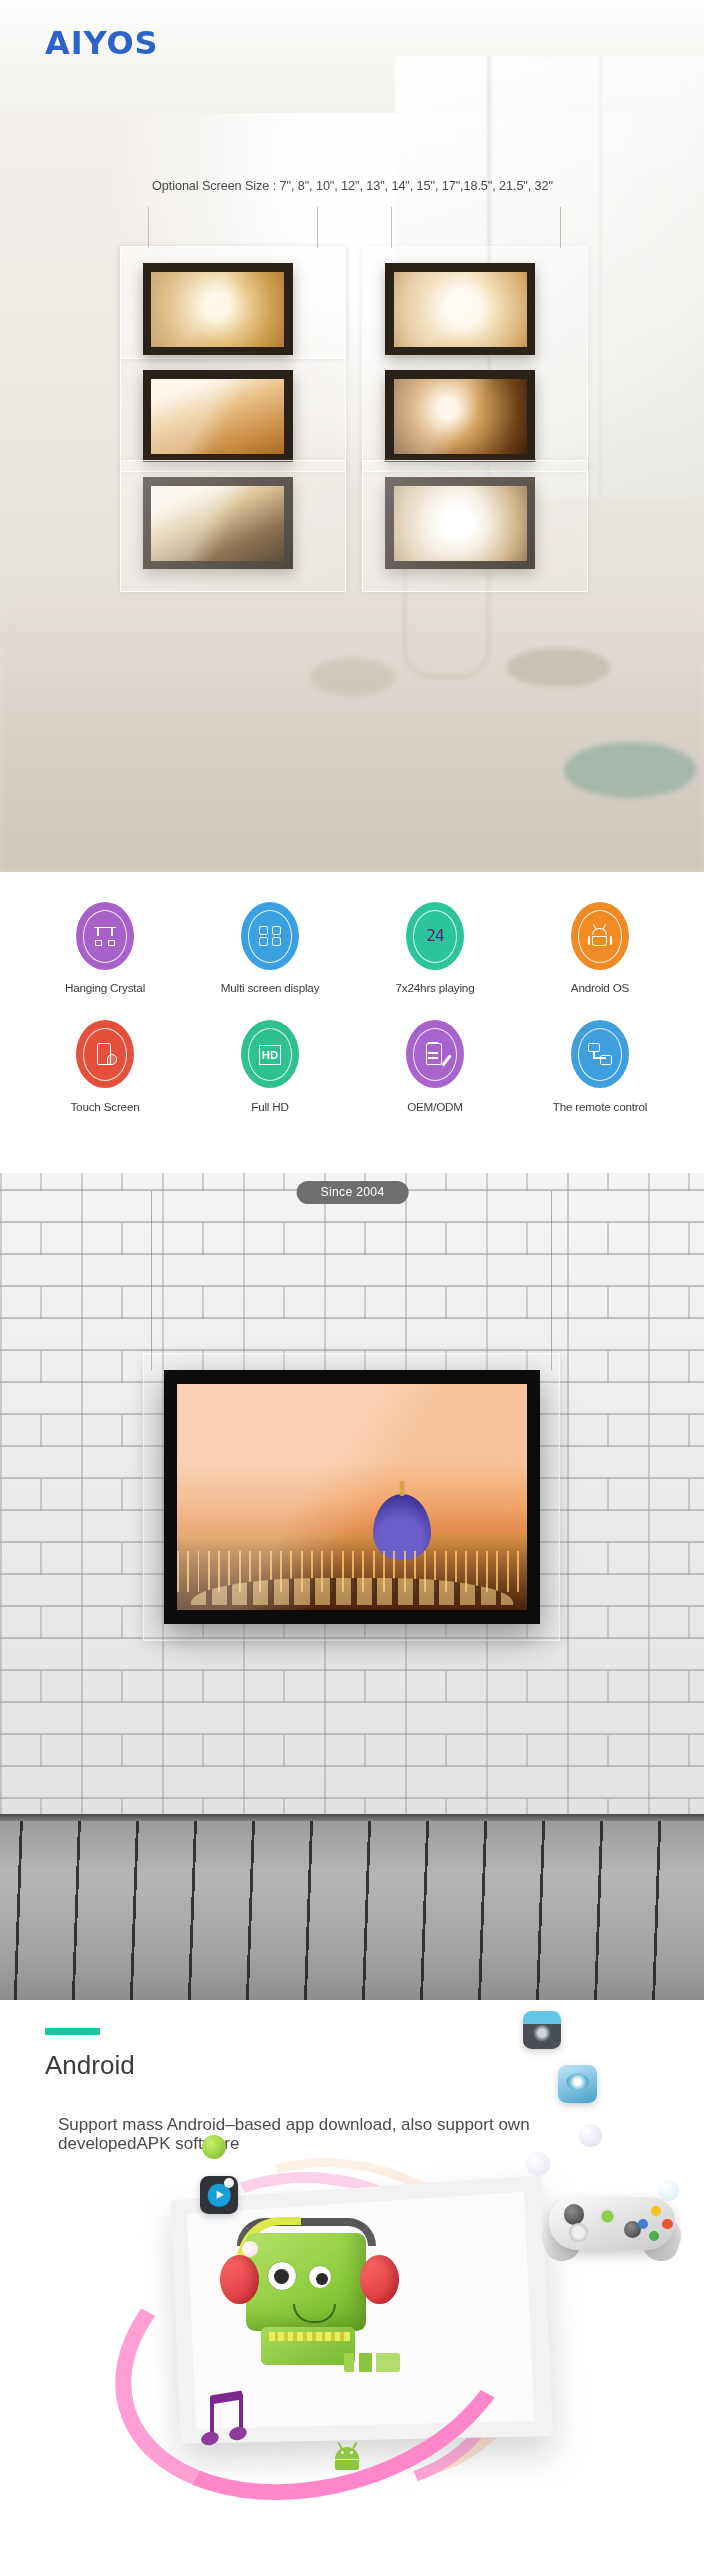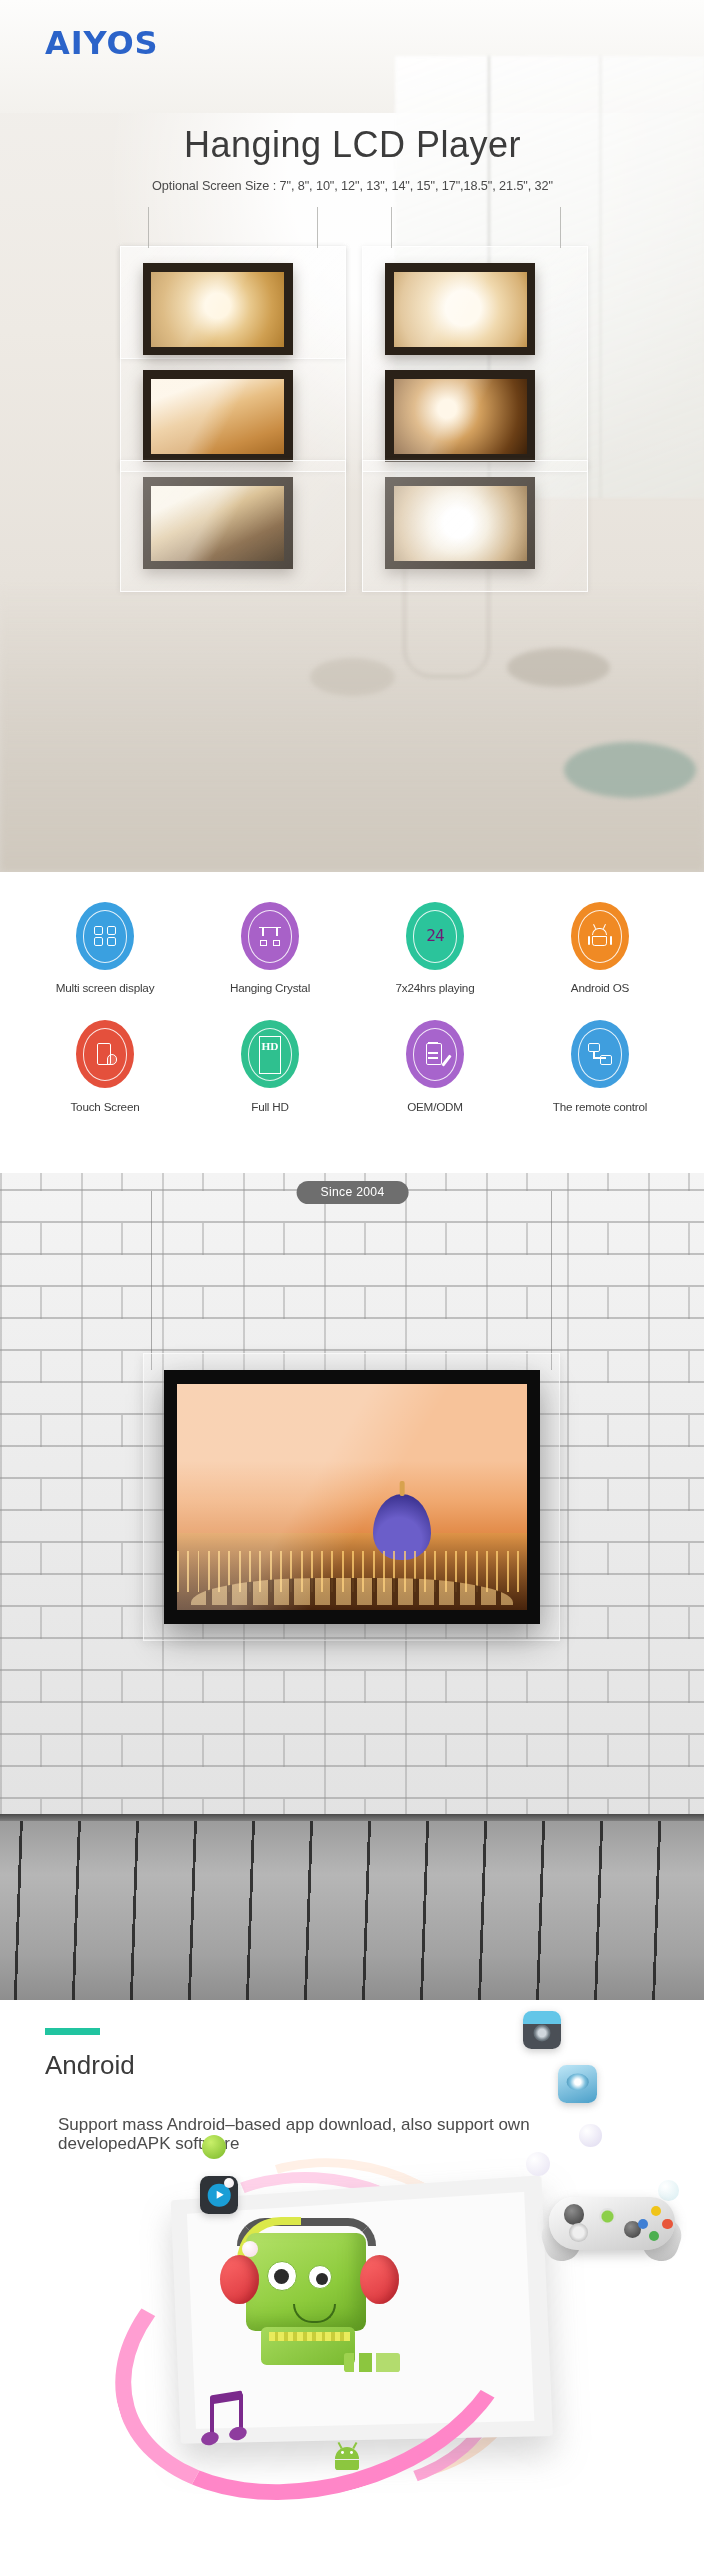--- a/index.html
+++ b/index.html
@@ -94,22 +94,22 @@
     border:1.5px solid #fff; border-radius:0 0 2.8px 2.8px; }
   .g-droid .arm { position:absolute; top:12.2px; width:2.4px; height:8.5px; background:#fff; border-radius:1.9px; }
   .g-droid .arm.l{left:0;} .g-droid .arm.r{right:0;}
   .g-droid .ant { position:absolute; top:0; width:1.3px; height:4.7px; background:#fff; }
   .g-droid .ant.l{left:6.6px; transform:rotate(-25deg);} .g-droid .ant.r{right:6.6px; transform:rotate(25deg);}
   .g-touch .phone { position:absolute; left:3.8px; top:0.9px; width:14px; height:21.6px;
     border:1.5px solid #fff; border-radius:1.9px; }
   .g-touch .hand { position:absolute; right:0px; bottom:1.9px; width:10.3px; height:10.3px;
     border:1.5px solid #fff; border-radius:50% 50% 50% 0; background:rgba(255,255,255,.15); }
   .g-hd { font-size:11.3px; font-weight:bold; color:#fff; line-height:19px; text-align:center;
-    width:22.6px; height:38px; border:1.5px solid #fff; margin:1.9px auto 0;
-    font-family:Liberation Serif, serif; }
+    width:22.6px; height:20px; border:1.5px solid #fff; margin:1.9px auto 0;
+    font-family:Liberation Sans, sans-serif; }
   .g-remote .m1 { position:absolute; left:0; top:0.9px; width:12.2px; height:9.4px; border:1.5px solid #fff; border-radius:1.9px; }
   .g-remote .m2 { position:absolute; right:0; bottom:1.9px; width:12.2px; height:9.4px; border:1.5px solid #fff; border-radius:1.9px; }
   .g-remote .ln { position:absolute; left:5.6px; top:10.3px; width:1.5px; height:5.6px; background:#fff; }
   .g-remote .ln2 { position:absolute; left:5.6px; top:15px; width:12.2px; height:1.5px; background:#fff; }
   .g-doc .sheet { position:absolute; left:2.8px; top:0.9px; width:16px; height:21.6px;
     border:1.5px solid #fff; border-radius:1.9px; }
   .g-doc .r { position:absolute; left:5.6px; width:9.4px; height:1.4px; background:#fff; }
   .g-doc .r:nth-of-type(1){top:5.6px;} .g-doc .r:nth-of-type(2){top:10.3px;} .g-doc .r:nth-of-type(3){top:15px;}
   .g-doc .pen { position:absolute; right:-0.9px; bottom:0px; width:2.8px; height:13px; background:#fff;
     border-radius:0.9px; transform:rotate(38deg); }
@@ -288,21 +288,20 @@
     <div class="hero-bg-floor"></div>
     <div class="hero-stool s1"></div>
     <div class="hero-stool s2"></div>
     <div class="hero-stool s3"></div>
     <div class="hero-chair"></div>
 
     <div class="logo">
       <div class="logo-text">AIYOS</div>
     </div>
 
-    <h1 class="hero-title">Hanging LCD Player</h1>
     <p class="hero-sub">Optional Screen Size : 7", 8", 10", 12", 13", 14", 15", 17",18.5", 21.5", 32"</p>
 
     <div class="crystal-grid">
 
       <div class="cpanel" style="left:0px;   top:0px;   width:226px; height:226px;"></div>
       <div class="cpanel" style="left:242px; top:0px;   width:226px; height:226px;"></div>
       <div class="cpanel" style="left:0px;   top:0px;   width:226px; height:113px;"></div>
 
       <div class="cwire" style="left:28px;  top:-39px; height:41px;"></div>
       <div class="cwire" style="left:197px; top:-39px; height:41px;"></div>
@@ -330,43 +329,43 @@
         <div class="screen img-cup"></div>
       </div>
       <div class="cpanel" style="left:0px;   top:214px; width:226px; height:132px;"></div>
       <div class="cpanel" style="left:242px; top:214px; width:226px; height:132px;"></div>
     </div>
   </section>
 
   <section class="features">
 
     <div class="frow">
+      <div class="fitem">
+        <div class="fcircle" style="background:#a861c8">
+          <div class="fglyph g-hang">
+            <span class="bar"></span>
+              <span class="st l"></span>
+              <span class="st r"></span>
+            <span class="bx l"></span>
+              <span class="bx r"></span>
+          </div>
+        </div>
+        <div class="flabel">Hanging Crystal</div>
+      </div>
+
       <div class="fitem">
         <div class="fcircle" style="background:#3aa0e0">
           <div class="fglyph g-grid">
               <i></i>
               <i></i>
               <i></i>
               <i></i>
             </div>
         </div>
         <div class="flabel">Multi screen display</div>
-      </div>
-
-      <div class="fitem">
-        <div class="fcircle" style="background:#a861c8">
-          <div class="fglyph g-hang">
-            <span class="bar"></span>
-              <span class="st l"></span>
-              <span class="st r"></span>
-            <span class="bx l"></span>
-              <span class="bx r"></span>
-          </div>
-        </div>
-        <div class="flabel">Hanging Crystal</div>
       </div>
 
       <div class="fitem">
         <div class="fcircle" style="background:#2bc49b">
           <div class="g-24">24</div>
         </div>
         <div class="flabel">7x24hrs playing</div>
       </div>
 
       <div class="fitem">

